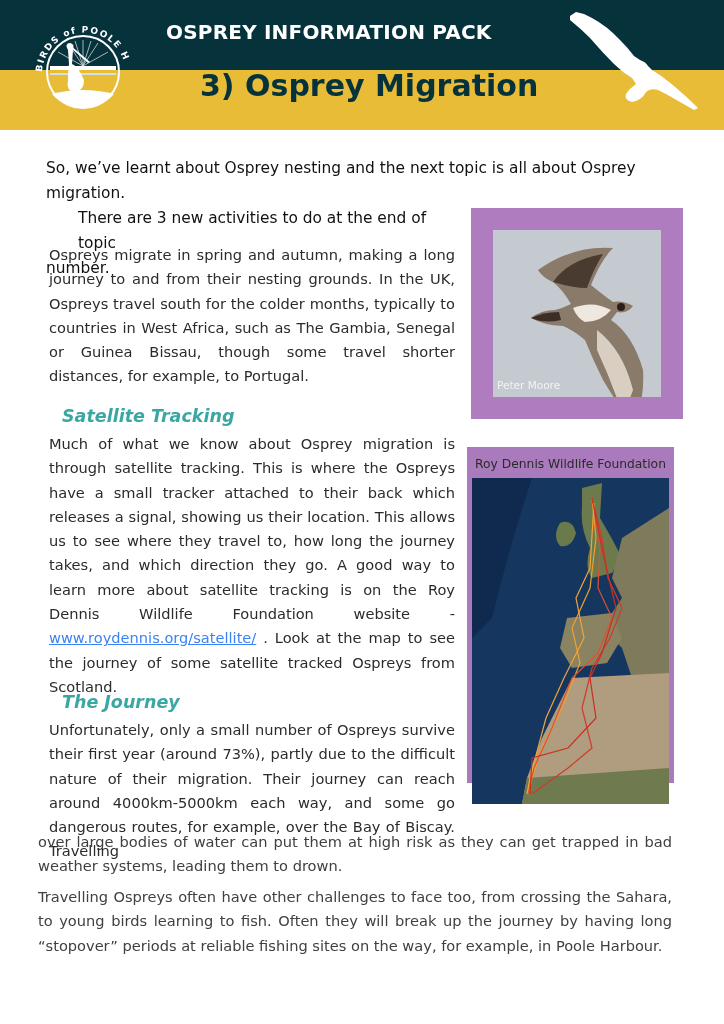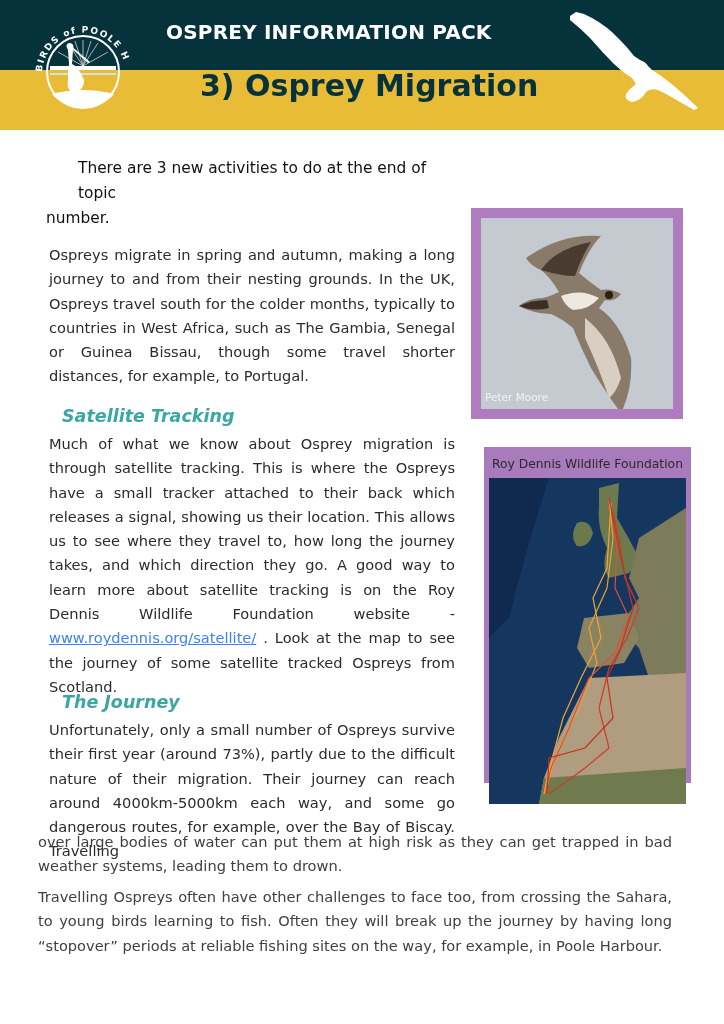--- a/index.html
+++ b/index.html
@@ -43,30 +43,30 @@
   }
   .heading {
     position: absolute; left: 46px; margin: 16px;
     font-style: italic; color: #3ba7a3; font-size: 17.5px;
     font-family: "DejaVu Sans", sans-serif;
   }
   .link { color: #3b82f6; text-decoration: underline; }
 
   .photo-frame {
     position: absolute; left: 471px; top: 208px; width: 212px; height: 211px;
-    background: #b07cc0; box-sizing: border-box; padding: 10px;
+    background: #b07cc0; box-sizing: border-box; padding: 22px;
   }
   .photo {
     width: 100%; height: 100%; position: relative; background: #c5cad1; overflow: hidden;
   }
   .photo-credit {
     position: absolute; left: 4px; bottom: 6px; color: #f3f3f3; font-size: 10.5px;
   }
   .map-frame {
-    position: absolute; left: 484px; top: 447px; width: 207px; height: 336px;
+    position: absolute; left: 467px; top: 447px; width: 207px; height: 336px;
     background: #a97bbd; box-sizing: border-box; padding: 0 5px 5px 5px;
   }
   .map-caption {
     height: 31px; line-height: 34px; color: #2a2a2a; font-size: 12.3px; text-align: center;
   }
   .map {
     width: 197px; height: 326px; position: relative; overflow: hidden;
     background: #13335e;
   }
   .bottom {
@@ -104,20 +104,21 @@
 </svg>
 
 <div class="pack-title">OSPREY INFORMATION PACK</div>
 <div class="section-title">3) Osprey Migration</div>
 
 <svg class="osprey-silhouette" viewBox="0 0 142 106">
   <path fill="#ffffff" d="M 8 8 L 14 4 L 22 6 L 30 10 Q 45 18 58 32 Q 66 40 72 48 L 78 52 Q 84 54 86 58 L 90 62 Q 100 68 112 78 Q 124 88 136 100 L 132 102 Q 118 94 104 86 L 96 82 Q 88 80 84 84 Q 80 92 70 94 Q 62 92 64 86 Q 68 80 74 76 L 70 70 Q 60 64 52 56 Q 40 44 28 30 Q 18 20 8 12 Z"></path>
 </svg>
 
 <div class="intro">
+  <p>So, we’ve learnt about Osprey nesting and the next topic is all about Osprey migration.</p>
   <p class="line2">There are 3 new activities to do at the end of topic</p>
   <p>number.</p>
 </div>
 
 <p class="para text" style="top:234px;">Ospreys migrate in spring and autumn, making a long journey  to and from their nesting grounds. In the UK, Ospreys travel south for the colder months, typically to countries in West Africa, such as The Gambia, Senegal or Guinea Bissau, though some travel shorter distances, for example, to Portugal.</p>
 
 <h3 class="heading" style="top:390px;">Satellite Tracking</h3>
 
 <p class="para text" style="top:423px;"><span>Much of what we know about Osprey migration is through satellite tracking. This is where the Ospreys have a small tracker attached to their back which releases a signal, showing us their location. This allows us to see where they travel to, how long the journey takes, and which direction they go. A good way to learn more about satellite tracking is on the Roy Dennis Wildlife Foundation website - </span><a class="link">www.roydennis.org/satellite/</a><span> . Look at the map to see the journey of some satellite tracked Ospreys from Scotland.</span></p>
 

